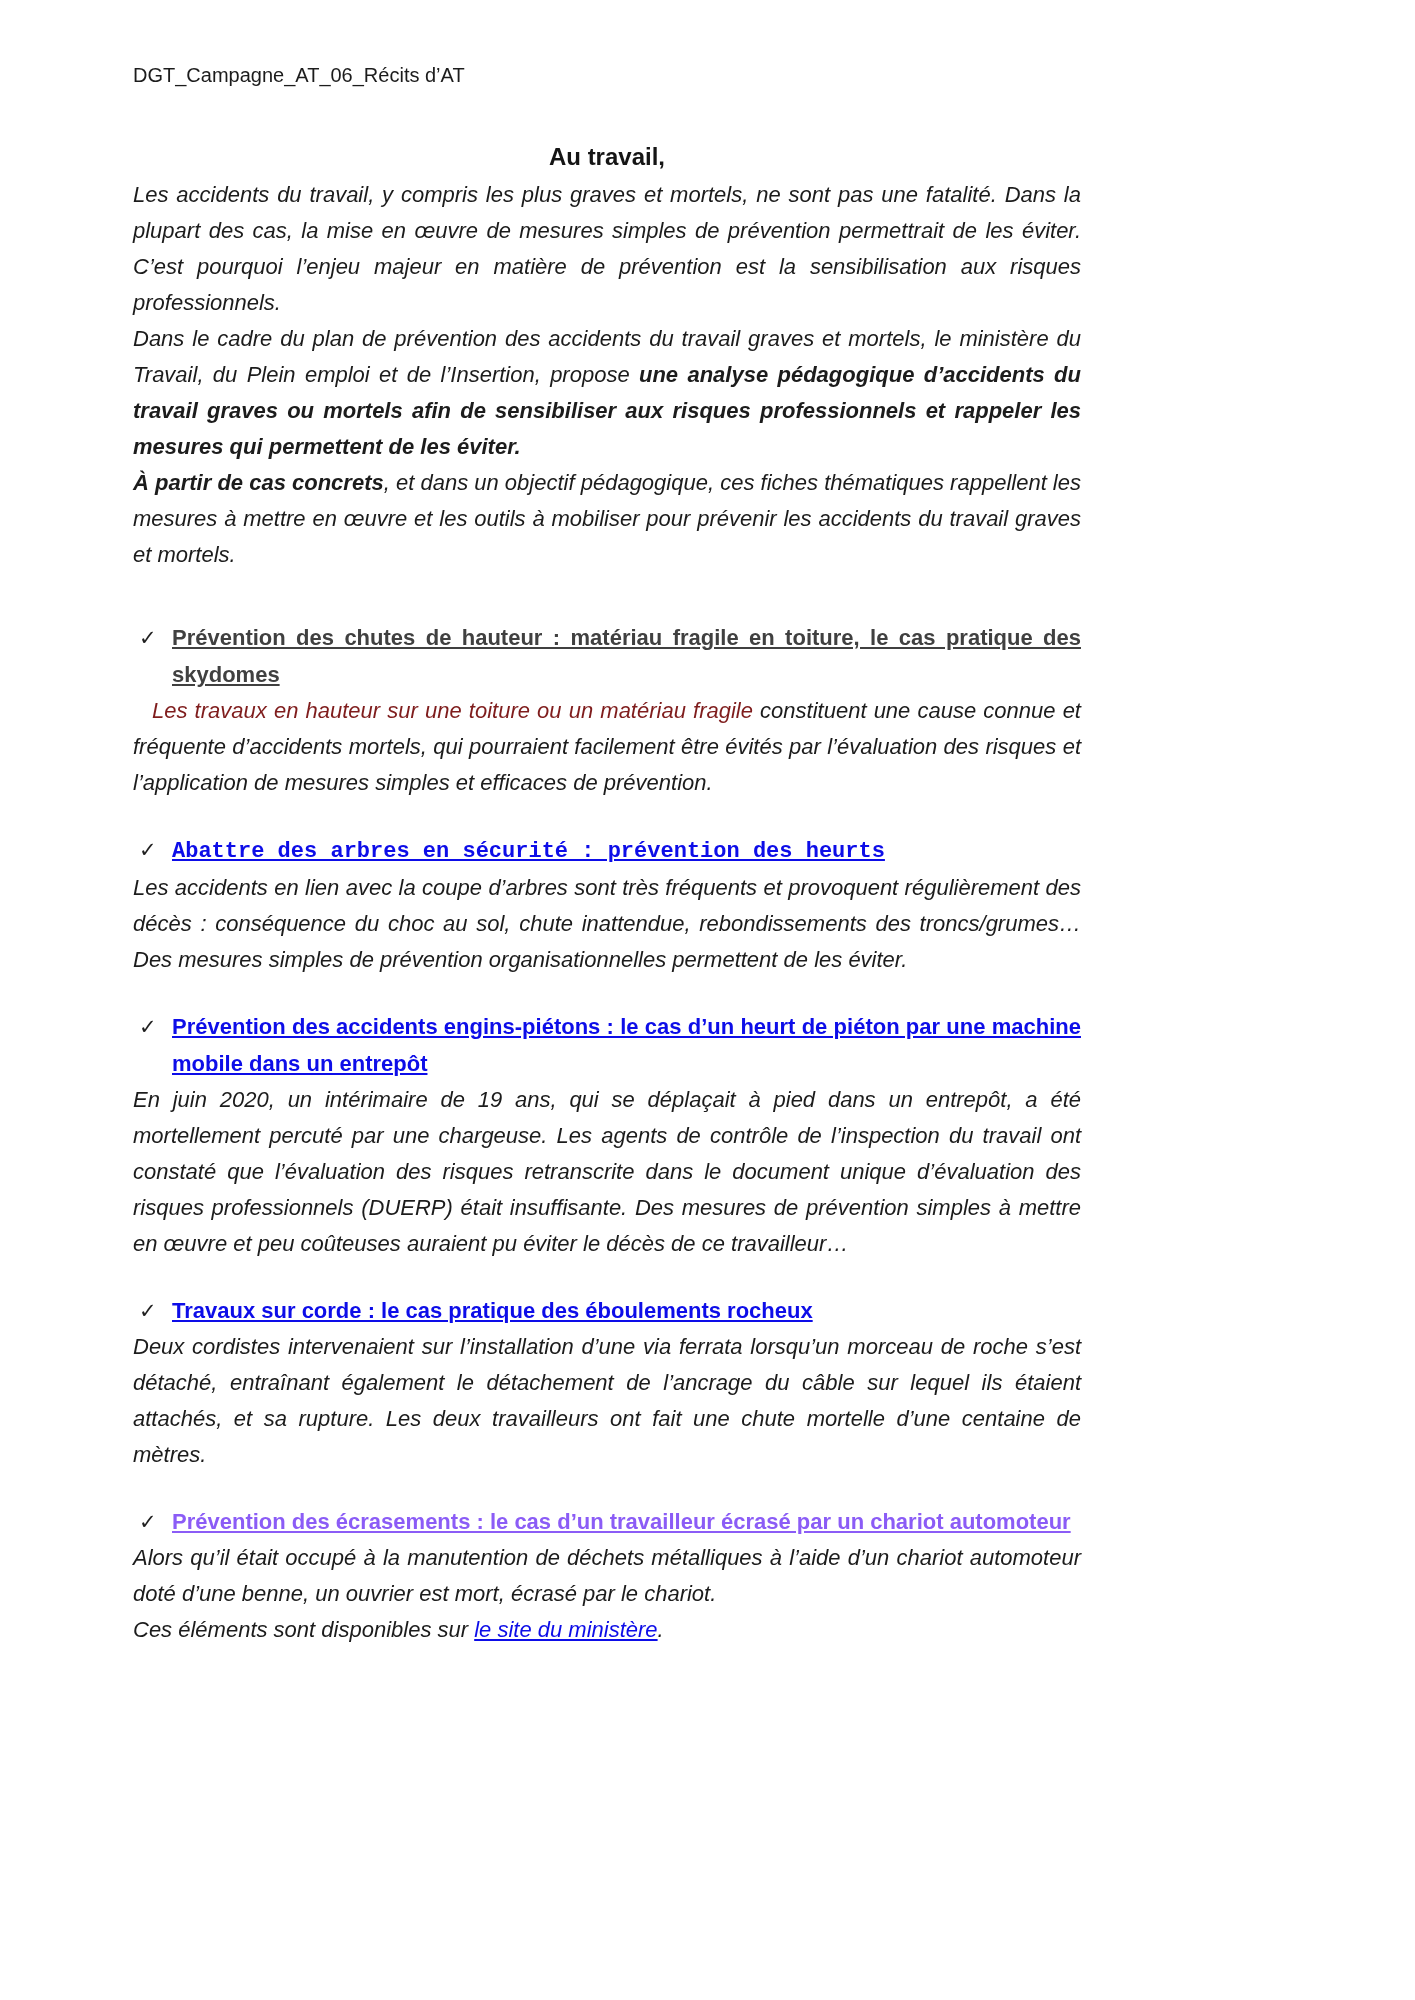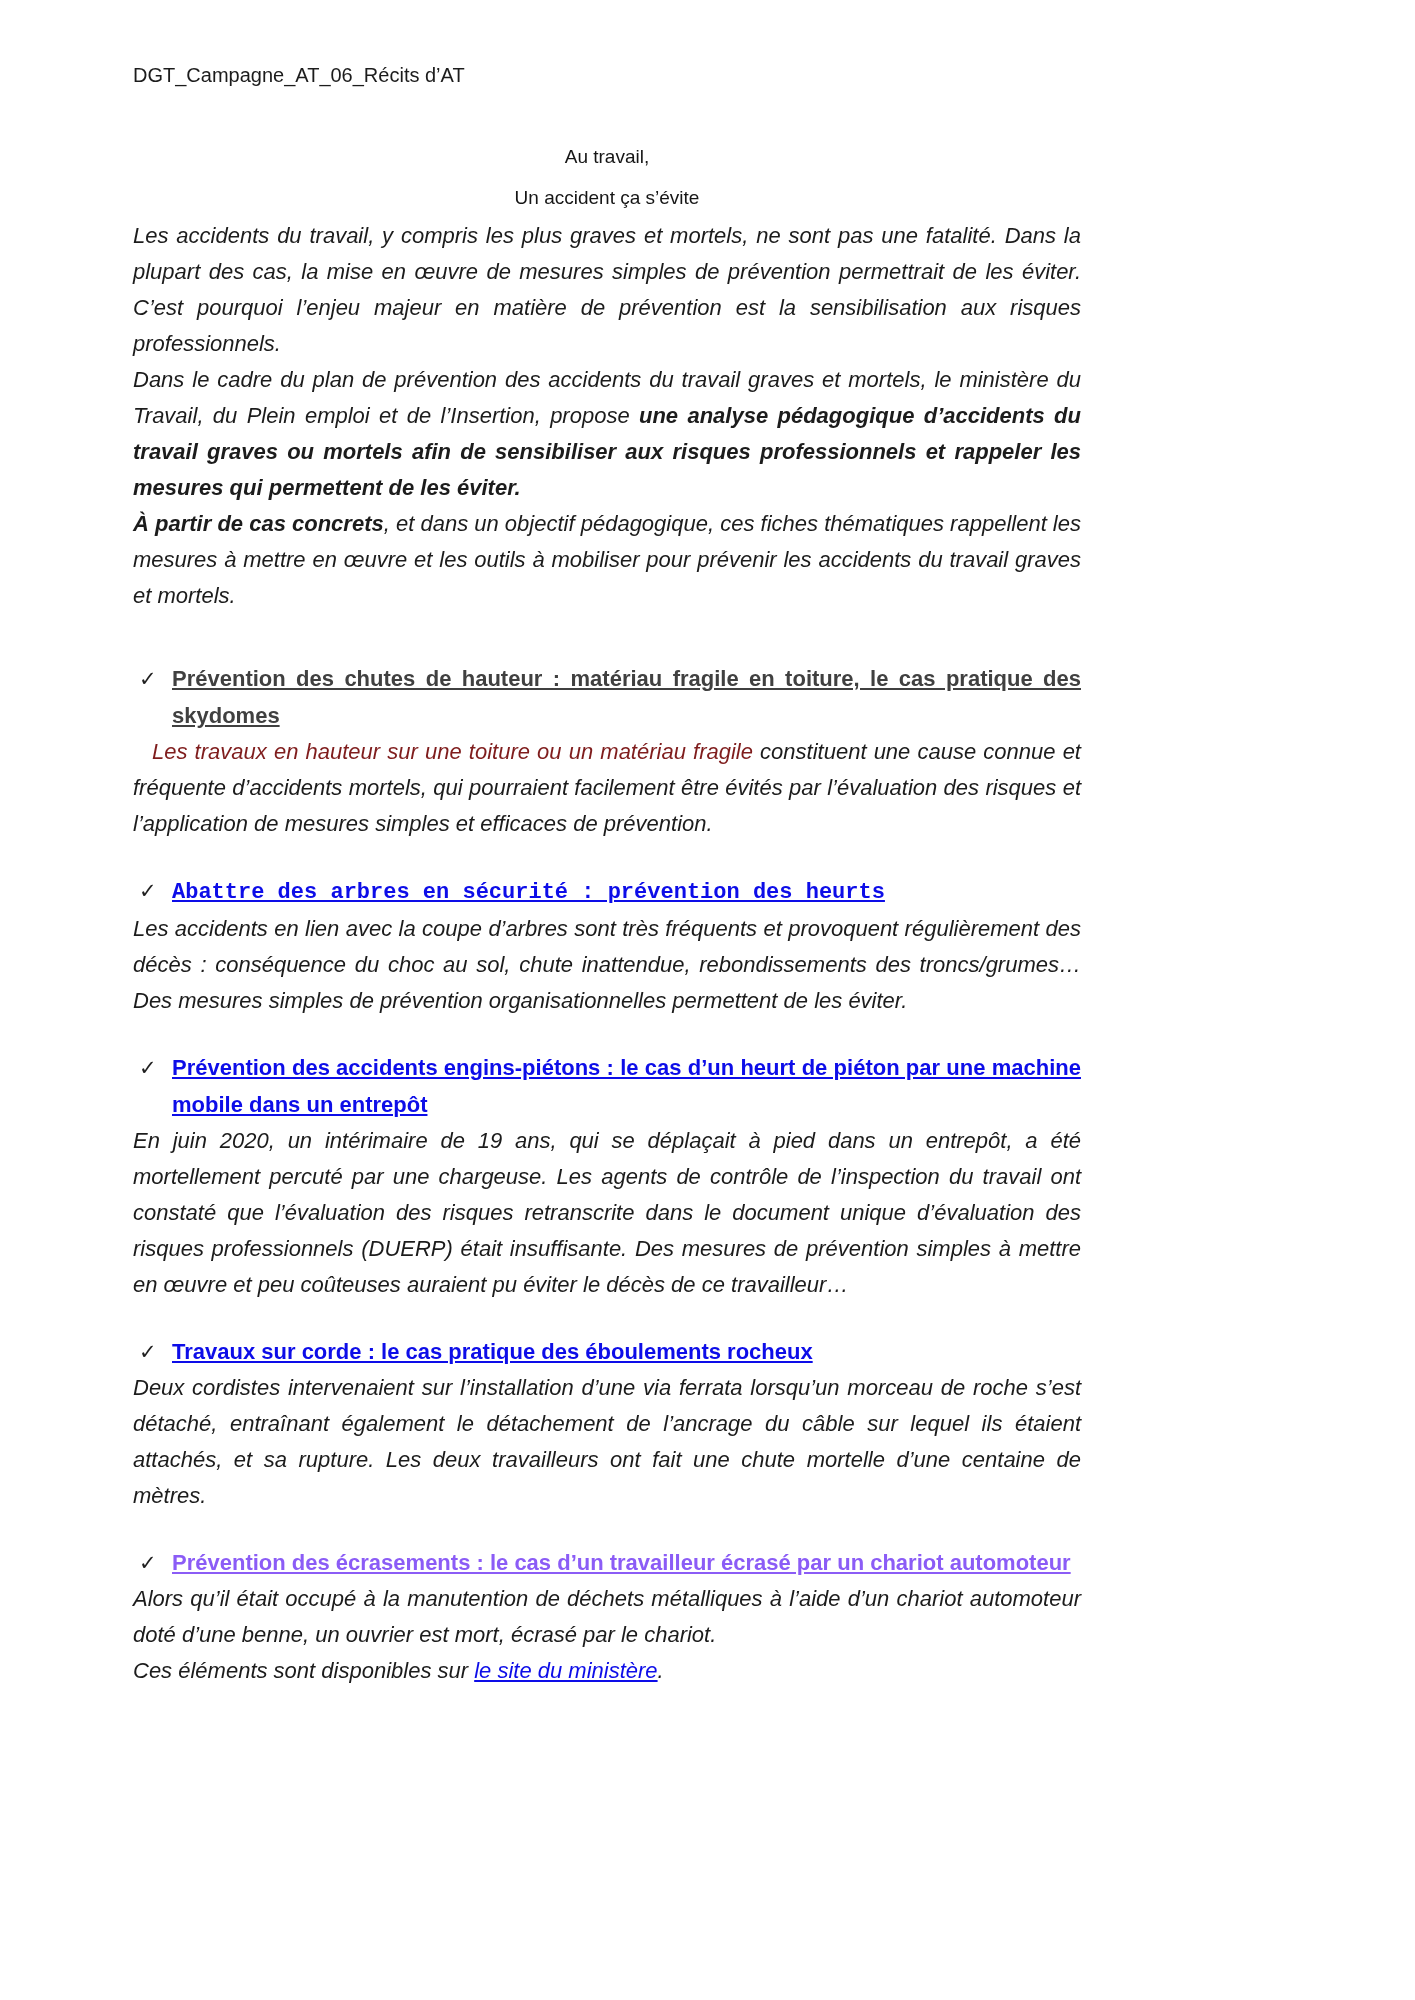--- a/index.html
+++ b/index.html
@@ -20,23 +20,23 @@
     width: 1214px;
   }
   .file-header {
     font-size: 20px;
     line-height: 26px;
     color: #1c1c1c;
   }
   .doc-title {
     margin: 48px 0 0 0;
     text-align: center;
-    font-size: 19px;
+    font-size: 24px;
     line-height: 41px;
-    font-weight: normal;
+    font-weight: bold;
     color: #151515;
   }
   p.body-par {
     margin: 0;
     font-size: 22px;
     line-height: 36px;
     text-align: justify;
     color: #1c1c1c;
     font-style: italic;
   }
@@ -78,21 +78,20 @@
 </style>
 </head>
 <body>
 
 <div class="doc">
 
   <div class="file-header">DGT_Campagne_AT_06_Récits d’AT</div>
 
   <div class="doc-title">
     <div>Au travail,</div>
-    <div>Un accident ça s’évite</div>
   </div>
 
   <p class="body-par mt-intro">
     <span>Les accidents du travail, y compris les plus graves et mortels, ne sont pas une fatalité. Dans la plupart des cas, la mise en œuvre de mesures simples de prévention permettrait de les éviter. C’est pourquoi l’enjeu majeur en matière de prévention est la sensibilisation aux risques professionnels.</span>
   </p>
 
   <p class="body-par mt-par">
     <span>Dans le cadre du plan de prévention des accidents du travail graves et mortels, le ministère du Travail, du Plein emploi et de l’Insertion, propose </span><span class="bold">une analyse pédagogique d’accidents du travail graves ou mortels afin de sensibiliser aux risques professionnels et rappeler les mesures qui permettent de les éviter.</span>
   </p>
 

